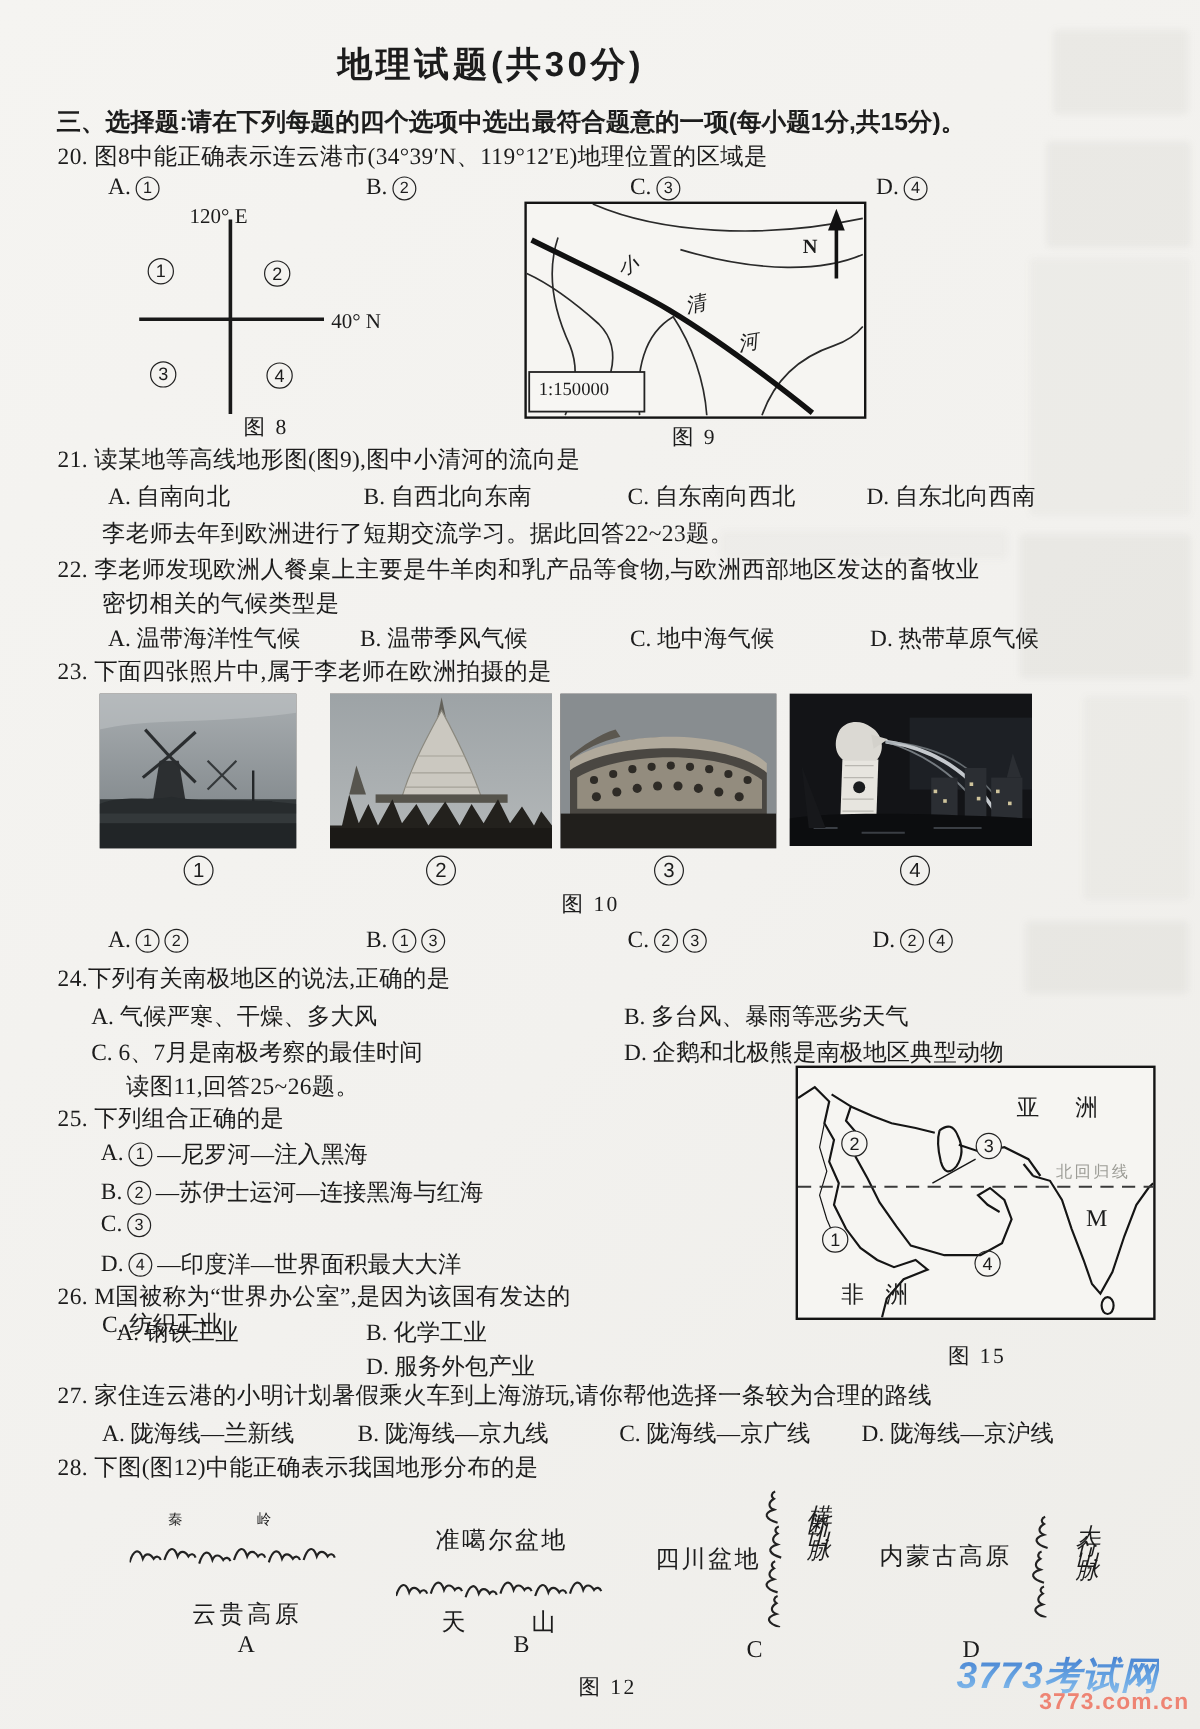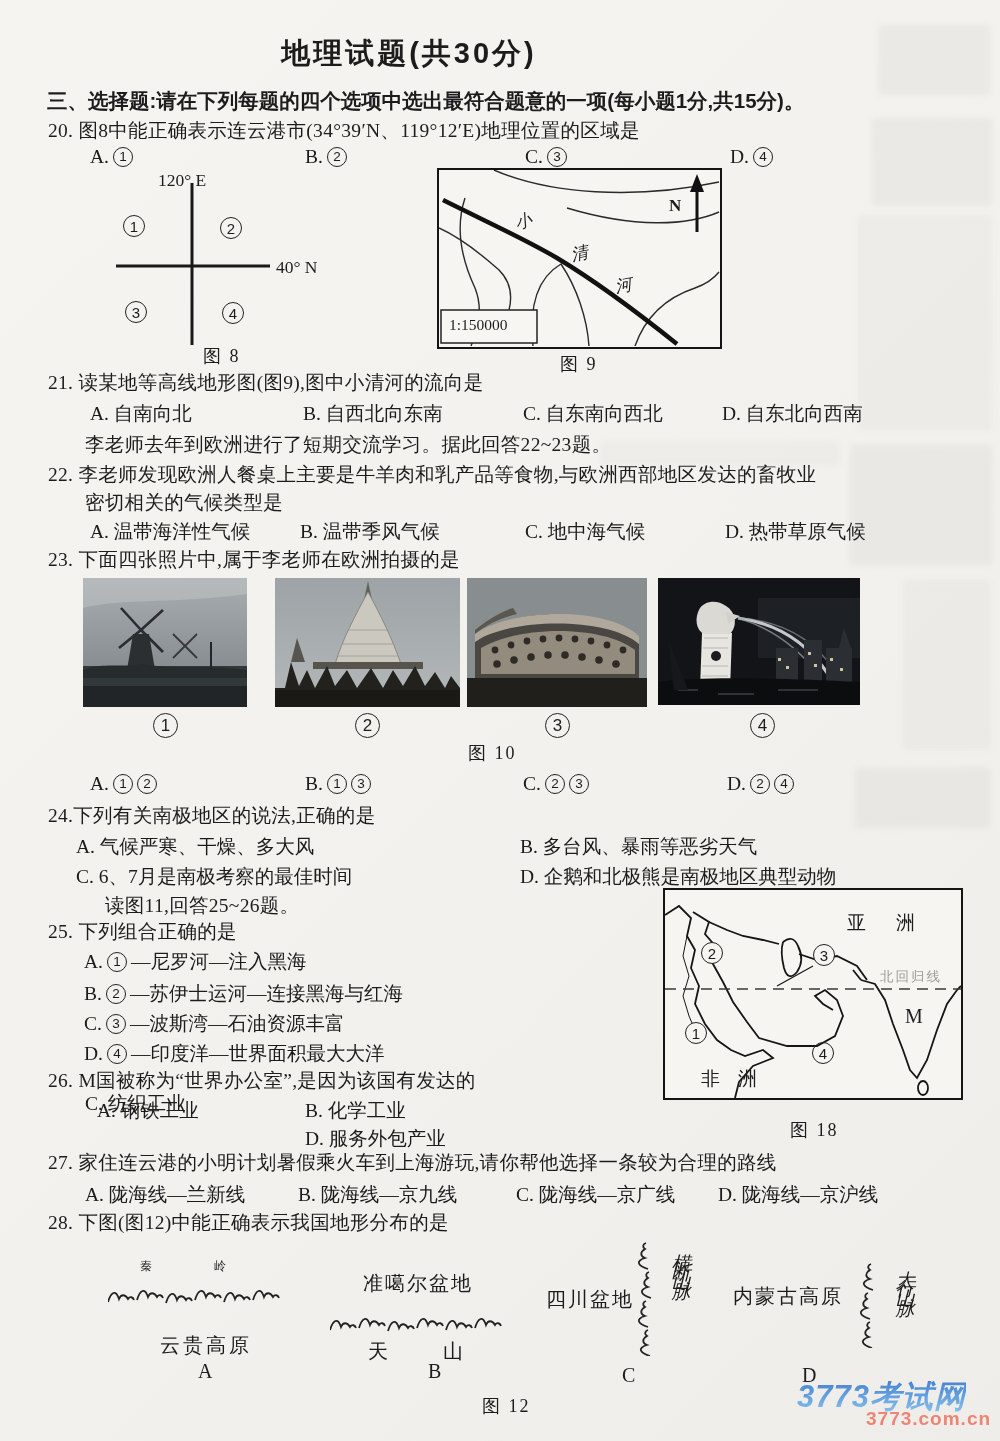--- a/index.html
+++ b/index.html
@@ -315,21 +315,20 @@
     <span>—尼罗河—注入黑海</span>
   </span>
   <span class="oi" style="left:84px;top:980px;">
     <span>B.</span>
     <span class="cn">2</span>
     <span>—苏伊士运河—连接黑海与红海</span>
   </span>
   <span class="oi" style="left:84px;top:1010px;">
     <span>C.</span>
     <span class="cn">3</span>
-    <span>—波斯湾—石油资源丰富</span>
   </span>
   <span class="oi" style="left:84px;top:1040px;">
     <span>D.</span>
     <span class="cn">4</span>
     <span>—印度洋—世界面积最大大洋</span>
   </span>
 
   <div class="abs stem" style="left:48px;top:1067px;">26. M国被称为“世界办公室”,是因为该国有发达的</div>
   <span class="oi" style="left:97px;top:1097px;">
       <span>A. 钢铁工业</span>
@@ -362,21 +361,21 @@
     </svg>
     <span class="abs maplabel" style="left:182px;top:20px;letter-spacing:30px;">亚洲</span>
     <span class="abs" style="left:215px;top:78px;font-size:13.5px;color:#9d9d97;letter-spacing:2px;">北回归线</span>
     <span class="abs" style="left:240px;top:115px;font-size:20px;">M</span>
     <span class="cn cn-md abs" style="left:36px;top:52px;background:#f6f5f2;">2</span>
     <span class="cn cn-md abs" style="left:148px;top:54px;background:#f6f5f2;">3</span>
     <span class="cn cn-md abs" style="left:20px;top:132px;background:#f6f5f2;">1</span>
     <span class="cn cn-md abs" style="left:147px;top:152px;">4</span>
     <span class="abs maplabel" style="left:36px;top:176px;letter-spacing:18px;">非洲</span>
   </div>
-  <span class="abs cap" style="left:790px;top:1118px;">图 18</span>
+  <span class="abs cap" style="left:790px;top:1118px;">图 15</span>
 
   <div class="abs stem" style="left:48px;top:1149px;">27. 家住连云港的小明计划暑假乘火车到上海游玩,请你帮他选择一条较为合理的路线</div>
   <span class="oi" style="left:85px;top:1181px;">
       <span>A. 陇海线—兰新线</span>
     </span>
   <span class="oi" style="left:298px;top:1181px;">
       <span>B. 陇海线—京九线</span>
     </span>
   <span class="oi" style="left:516px;top:1181px;">
       <span>C. 陇海线—京广线</span>

